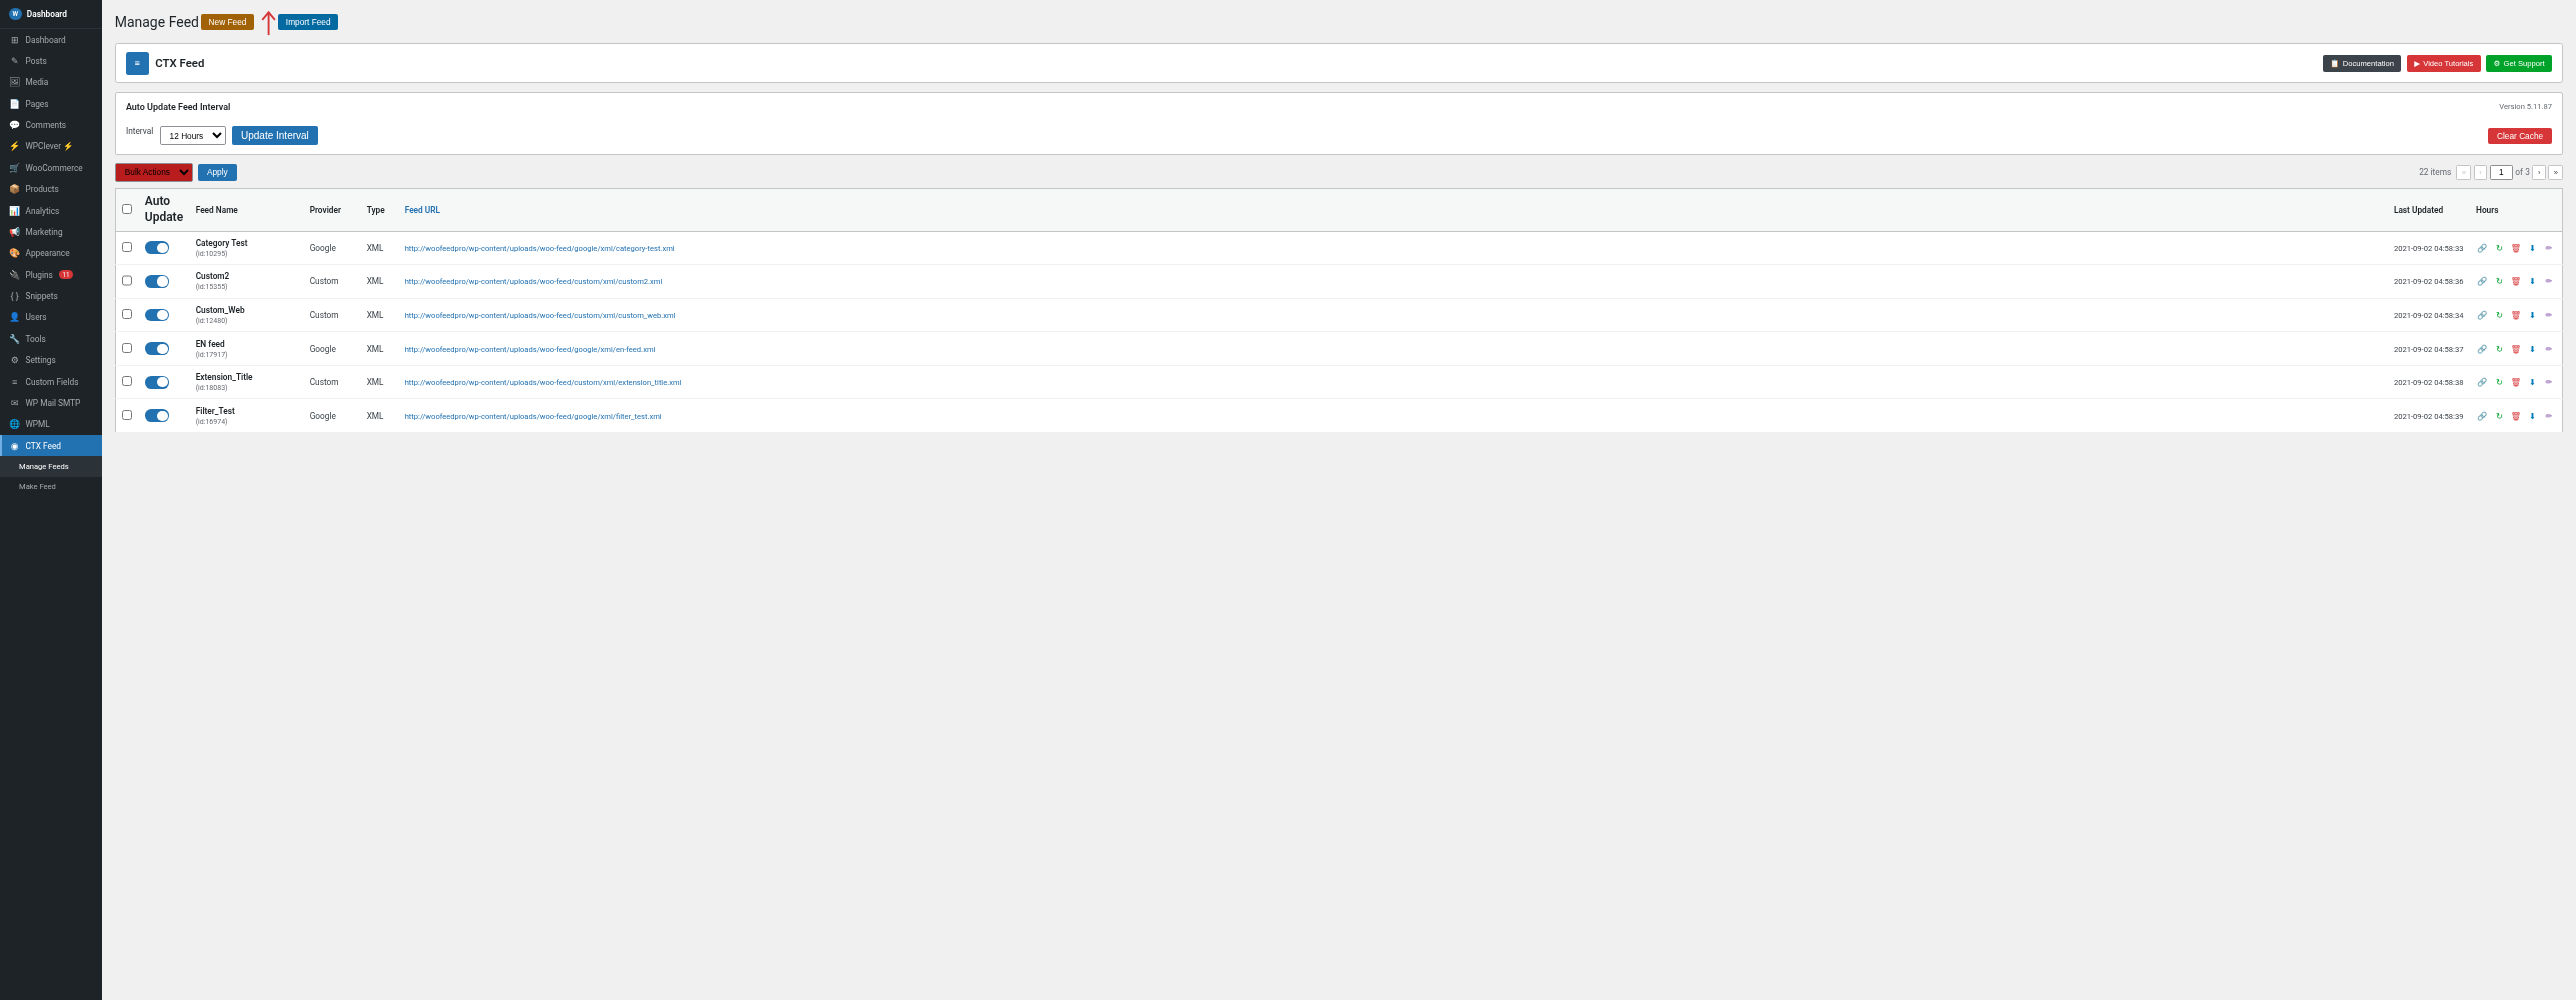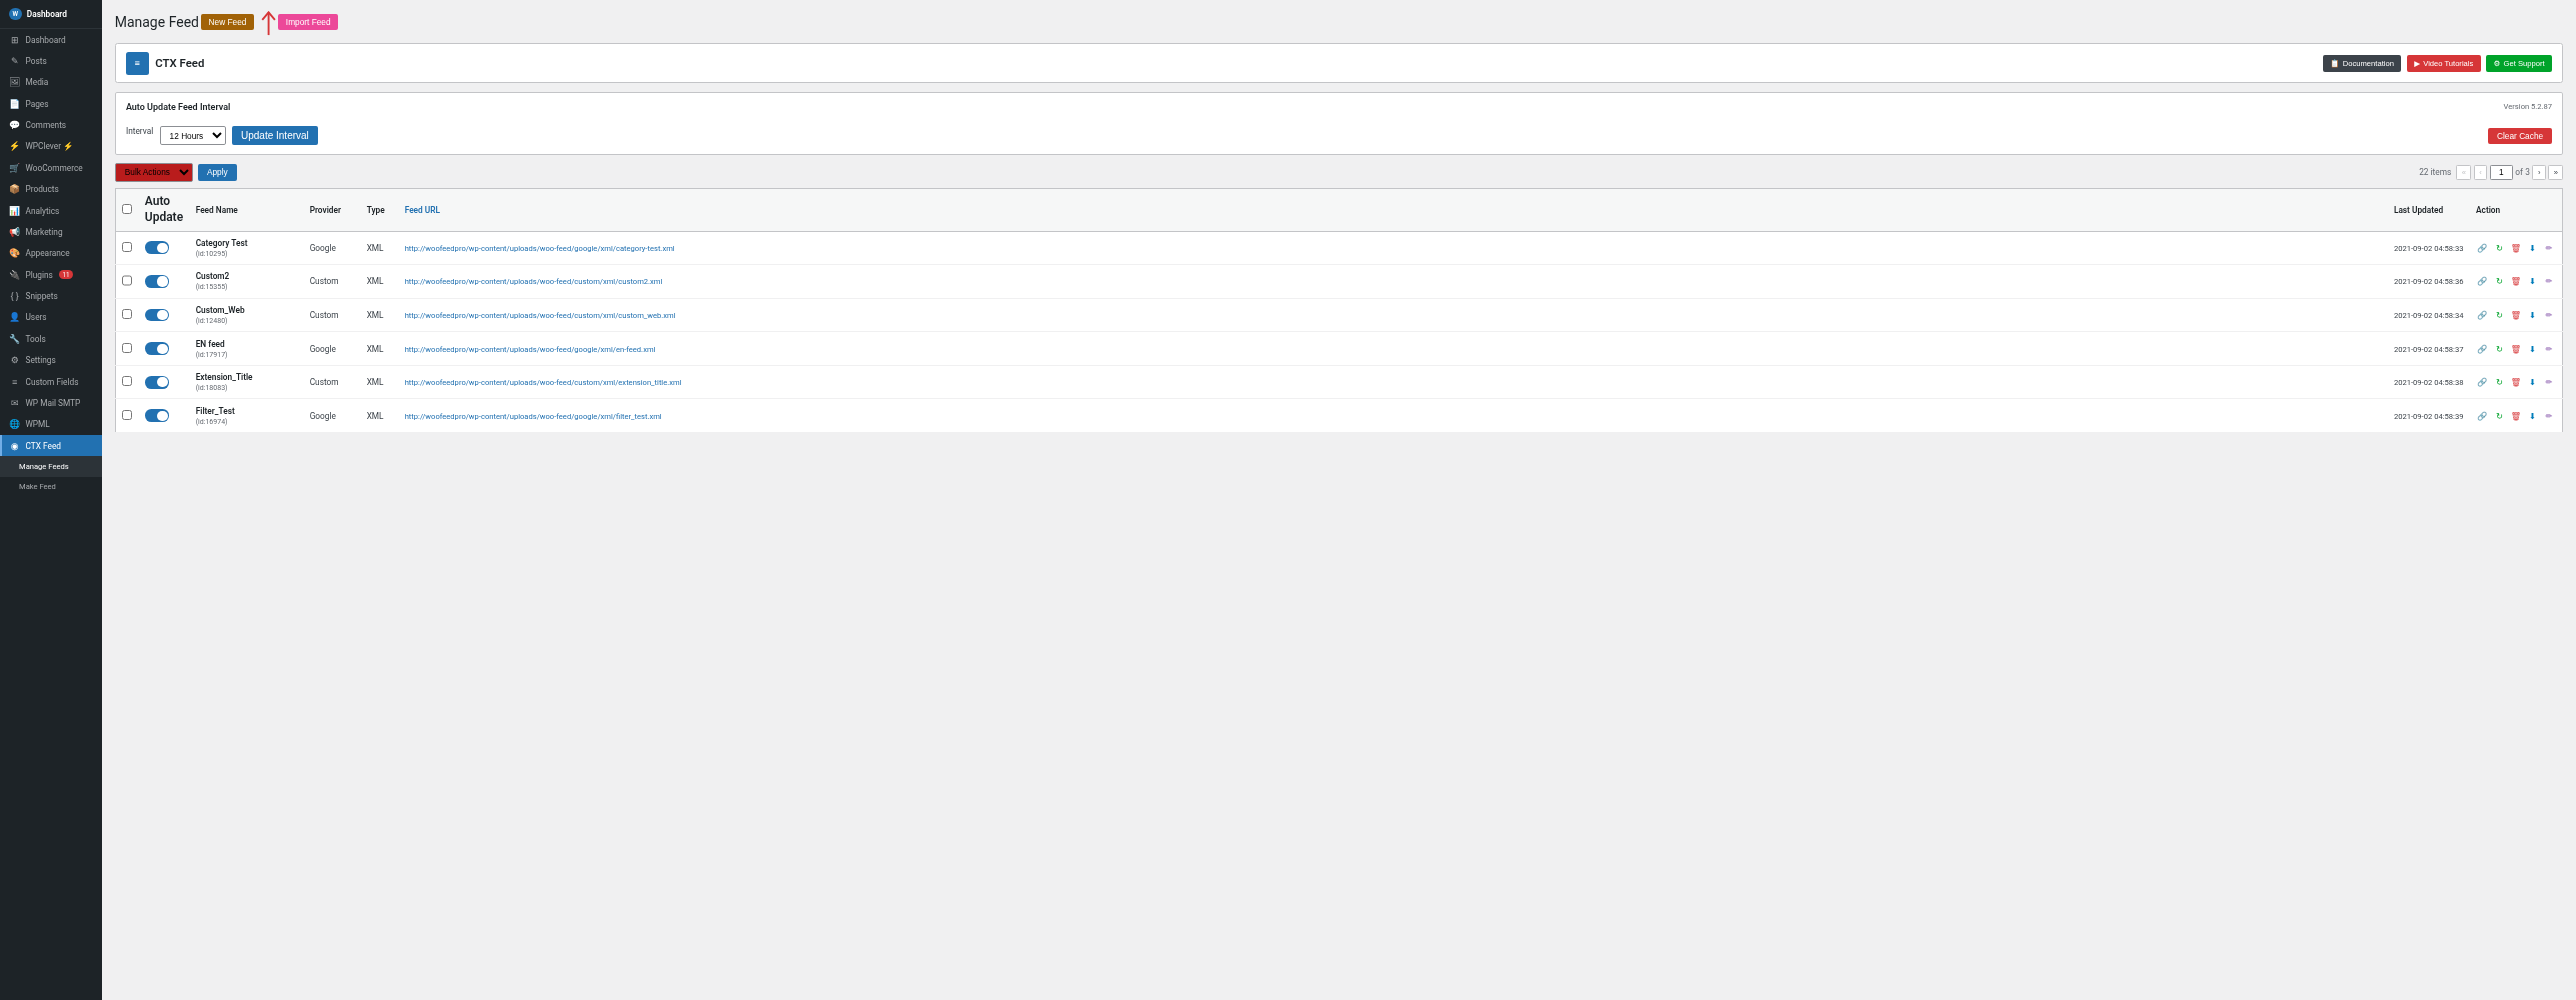--- a/index.html
+++ b/index.html
@@ -80,21 +80,21 @@
     }
     .page-title {
       font-size: 14px; font-weight: 400; color: #1d2327;
     }
     .btn-new-feed {
       background: #a16207; color: #fff; border: none;
       padding: 3.2px 7.6px; border-radius: 1.9px; cursor: pointer;
       font-size: 8.3px; font-weight: 400;
     }
     .btn-import-feed {
-      background: #ec4899; color: #fff; border: none;
+      background: #0369a1; color: #fff; border: none;
       padding: 3.2px 7.6px; border-radius: 1.9px; cursor: pointer;
       font-size: 8.3px;
     }
 
     
     .brand-row {
       background: #fff;
       border: 0.6px solid #c3c4c7;
       border-radius: 2.5px;
       padding: 7.6px 10.2px;
@@ -434,21 +434,21 @@
         <button class="btn-get-support">
           <span>⚙</span>
           <span>Get Support</span>
         </button>
       </div>
     </div>
 
     <div class="section-card">
       <div style="display:flex; justify-content:space-between; align-items:flex-start; margin-bottom:6.3px;gap:29px;">
         <span class="section-title">Auto Update Feed Interval</span>
-        <span class="version-text">Version 5.2.87</span>
+        <span class="version-text">Version 5.11.87</span>
       </div>
       <div class="update-row">
         <div class="interval-row">
           <span class="interval-label">Interval</span>
           <select class="interval-select">
             <option>12 Hours</option>
             <option>1 Hour</option>
             <option>2 Hours</option>
             <option>6 Hours</option>
             <option>24 Hours</option>
@@ -486,21 +486,21 @@
             <input type="checkbox" class="row-checkbox" style="">
           </th>
           <th class="col-auto auto-header">
             <span>Auto Update</span>
           </th>
           <th class="col-feed-name">Feed Name</th>
           <th class="col-provider">Provider</th>
           <th class="col-type">Type</th>
           <th class="col-url feed-url-col">Feed URL</th>
           <th class="col-updated">Last Updated</th>
-          <th class="col-action">Action</th>
+          <th class="col-action">Hours</th>
         </tr>
       </thead>
       <tbody id="feed-tbody">
 
       <tr>
     <td class="col-checkbox">
       <input type="checkbox" class="row-checkbox" style="">
     </td>
     <td class="col-auto" style="text-align:center;">
       <div class="toggle-switch">

